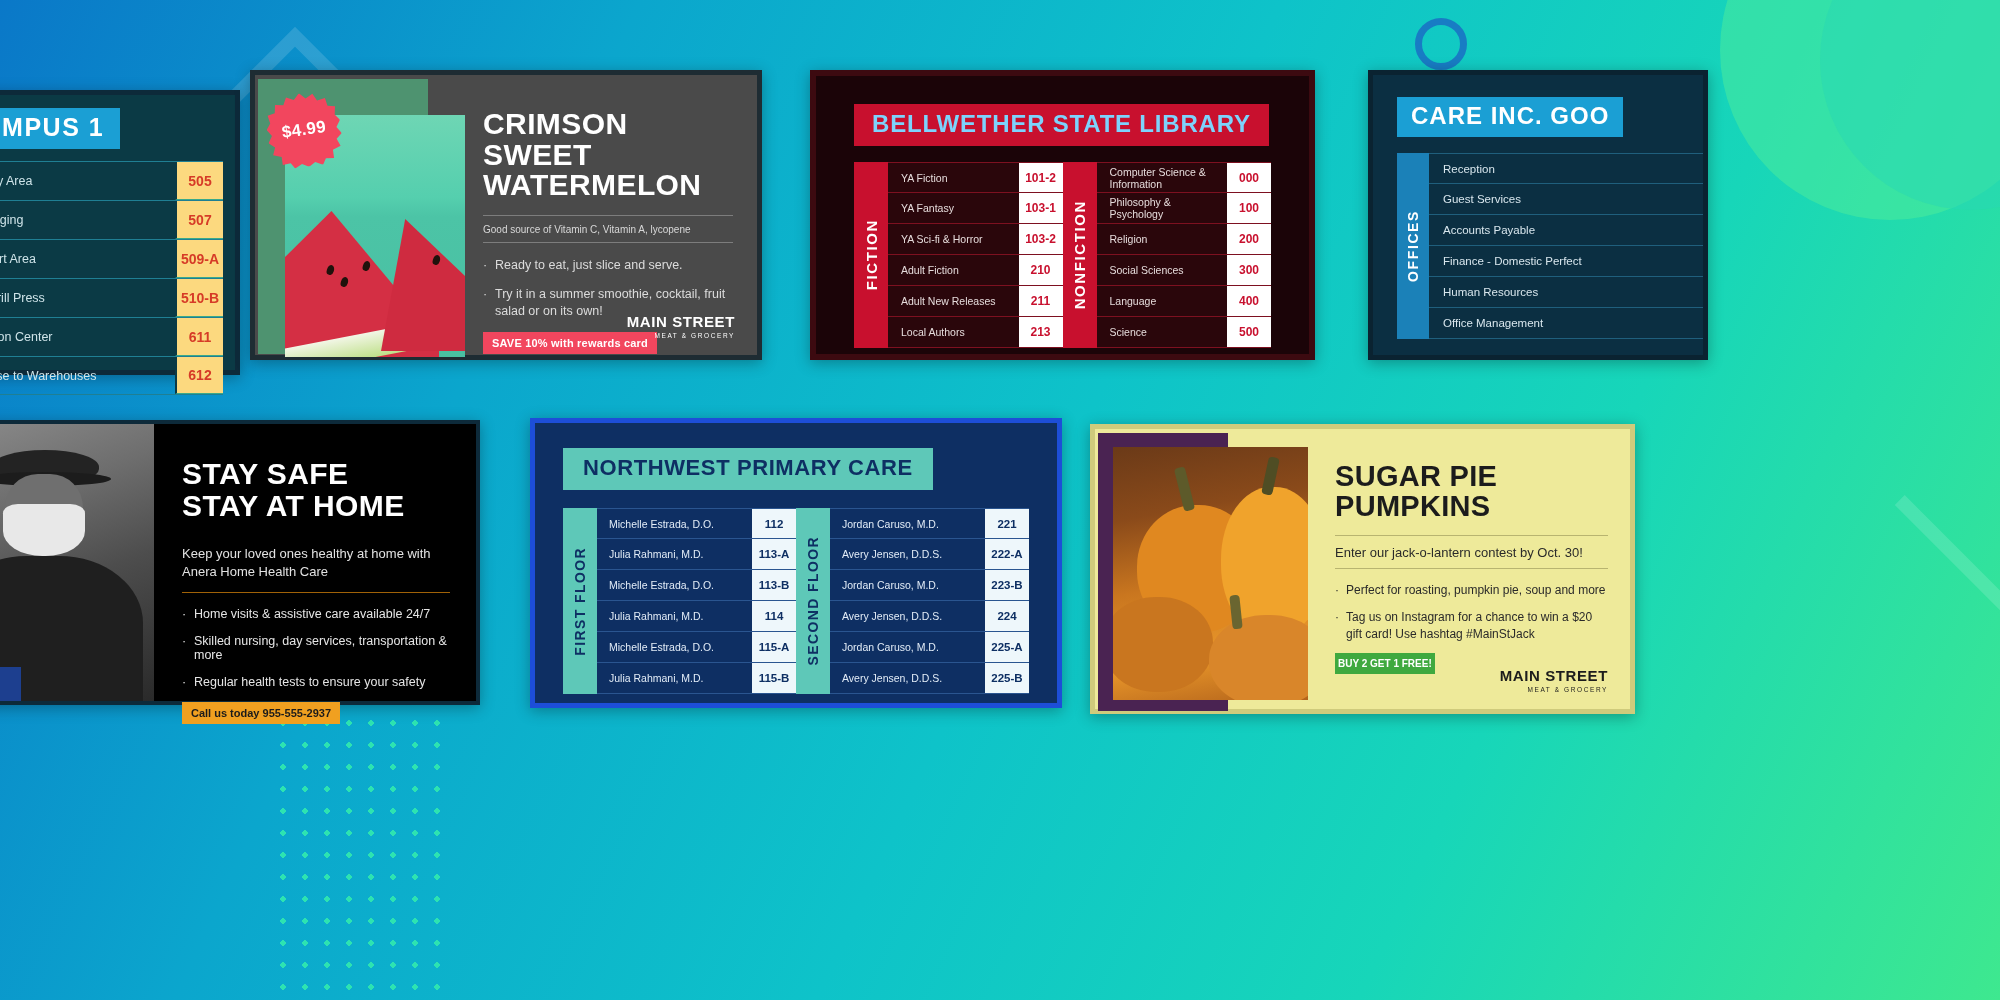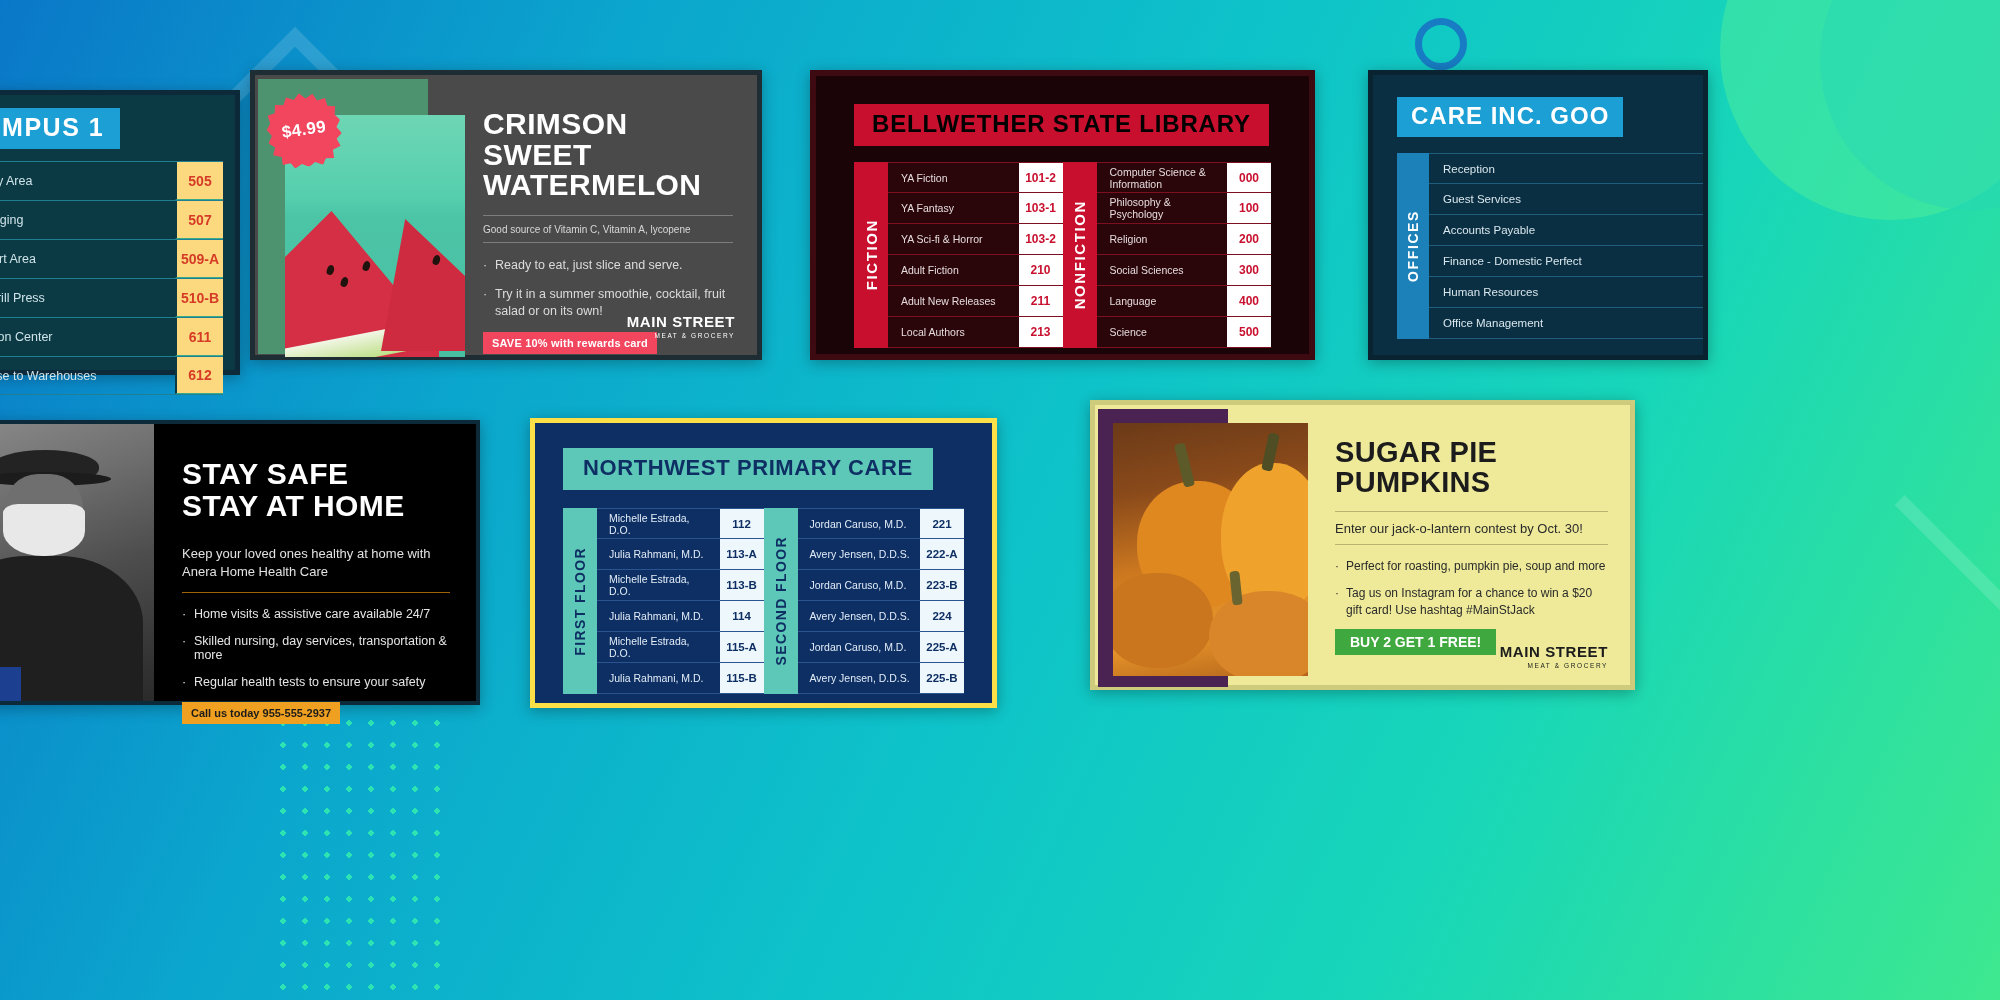--- a/index.html
+++ b/index.html
@@ -80,21 +80,21 @@
   #melon li:before { content:"·"; position:absolute; left:0; }
   .cta-pink { display:inline-block; background:#f2465e; color:#fff; font-size:11px; font-weight:700;
               padding:5px 9px; letter-spacing:.2px; }
   .ms-logo { position:absolute; right:22px; bottom:16px; text-align:right; }
   .ms-logo .l1 { color:#fff; font-size:15px; font-weight:700; letter-spacing:.6px; }
   .ms-logo .l2 { color:#fff; font-size:6.5px; letter-spacing:1.6px; margin-top:2px; }
 
   
   #library { left:810px; top:70px; width:505px; height:290px;
              background:#1b0408; border:6px solid #3c0a10; padding:20px 18px; }
-  #library .hdr { display:inline-block; background:#c8102e; color:#000000; font-size:24px;
+  #library .hdr { display:inline-block; background:#c8102e; color:#7dd3fc; font-size:24px;
       font-weight:700; letter-spacing:.8px; padding:6px 18px 8px; margin:8px 0 16px 20px; }
   .libcols { display:flex; gap:0; padding:0 20px; }
   .libcol { display:flex; flex:1; }
   .vlabel { width:34px; background:#c8102e; color:#fff; display:flex; align-items:center;
             justify-content:center; }
   .vlabel span { writing-mode:vertical-rl; transform:rotate(180deg);
                  font-size:15px; font-weight:600; letter-spacing:1.6px; }
   .libcol .rows { flex:1; }
   .librow { display:flex; height:31px; border-bottom:1px solid #7d1020; }
   .librow:first-child { border-top:1px solid #7d1020; }
@@ -138,57 +138,57 @@
   #stay h2 { color:#fff; font-size:30px; font-weight:700; line-height:1.06; letter-spacing:.4px; }
   #stay .sub { color:#e2e2e2; font-size:13px; line-height:1.4; padding:10px 0 11px;
                border-bottom:1px solid #a16207; margin-top:13px; }
   #stay ul { list-style:none; margin-top:14px; }
   #stay li { color:#e6e6e6; font-size:12.5px; margin-bottom:13px; padding-left:12px; position:relative; }
   #stay li:before { content:"·"; position:absolute; left:0; }
   .cta-orange { display:inline-block; background:#f0a020; color:#1b1b1b; font-size:11px;
                 font-weight:700; padding:5px 9px; }
 
   
-  #nwpc { left:530px; top:418px; width:467px; height:290px;
-          background:#0e2f63; border:5px solid #fde047; }
+  #nwpc { left:530px; top:418px; width:532px; height:290px;
+          background:#0e2f63; border:5px solid #1d4ed8; }
   #nwpc .hdr { display:inline-block; background:#5ec8b8; color:#0e2f63; font-size:22px;
       font-weight:700; letter-spacing:.6px; padding:7px 20px 9px; margin:25px 0 18px 28px; }
   .nwcols { display:flex; padding:0 28px; }
   .nwcol { display:flex; flex:1; }
   .nwlabel { width:34px; background:#5ec8b8; color:#0e2f63; display:flex; align-items:center;
              justify-content:center; }
   .nwlabel span { writing-mode:vertical-rl; transform:rotate(180deg);
                   font-size:14px; font-weight:700; letter-spacing:1.4px; }
   .nwrows { flex:1; }
   .nwrow { display:flex; height:31px; border-bottom:1px solid #2a5590;gap:8px; }
   .nwrow:first-child { border-top:1px solid #2a5590; }
   .nwrow .nm { flex:1; color:#e2ecf7; font-size:10.5px; display:flex; align-items:center;
                padding-left:12px; }
   .nwrow .no { width:44px; background:#eef7fb; color:#0e2f63; font-size:11.5px; font-weight:700;
                display:flex; align-items:center; justify-content:center; }
 
   
-  #pump { left:1090px; top:400px; width:545px; height:290px;
+  #pump { left:1090px; top:424px; width:545px; height:290px;
           background:#eeea9a; border:5px solid #cfcb7c; display:flex; }
   .pkimgcol { width:220px; flex:none; position:relative; }
   .purple-back { position:absolute; left:3px; top:4px; width:130px; height:278px; background:#4a2352; }
   .pk-photo { position:absolute; left:18px; top:18px; width:195px; height:253px;
       background:linear-gradient(170deg,#6b3a18 0%,#8a4a1a 26%,#c9761f 52%,#e8962a 78%,#b3631b 100%);
       overflow:hidden; }
   .pk { position:absolute; border-radius:48%; }
   #pump .txt { flex:1; padding:32px 22px 0 20px; position:relative; }
   #pump h2 { color:#1c1c1c; font-size:29px; font-weight:700; line-height:1.04; letter-spacing:.3px; }
   #pump .sub { color:#2a2a2a; font-size:13px; padding:9px 0 8px;
                border-top:1px solid #b8b470; border-bottom:1px solid #b8b470; margin-top:14px; }
   #pump ul { list-style:none; margin-top:13px; }
   #pump li { color:#2a2a2a; font-size:12px; line-height:1.4; margin-bottom:10px;
              padding-left:11px; position:relative; }
   #pump li:before { content:"·"; position:absolute; left:0; }
-  .cta-green { display:inline-block; background:#3fa93f; color:#fff; font-size:14px;
-               font-weight:700; padding:5px 15px; }
+  .cta-green { display:inline-block; background:#3fa93f; color:#fff; font-size:10px;
+               font-weight:700; padding:5px 3px; }
   .ms-logo-dk .l1 { color:#1c1c1c; font-size:15px; font-weight:700; letter-spacing:.6px; }
   .ms-logo-dk .l2 { color:#1c1c1c; font-size:6.5px; letter-spacing:1.6px; margin-top:2px; }
 </style>
 </head>
 <body>
 
 <div id="bg">
   <div class="bg-blob"></div>
   <div class="bg-blob2"></div>
   <div class="bg-chev chev-a"></div>

